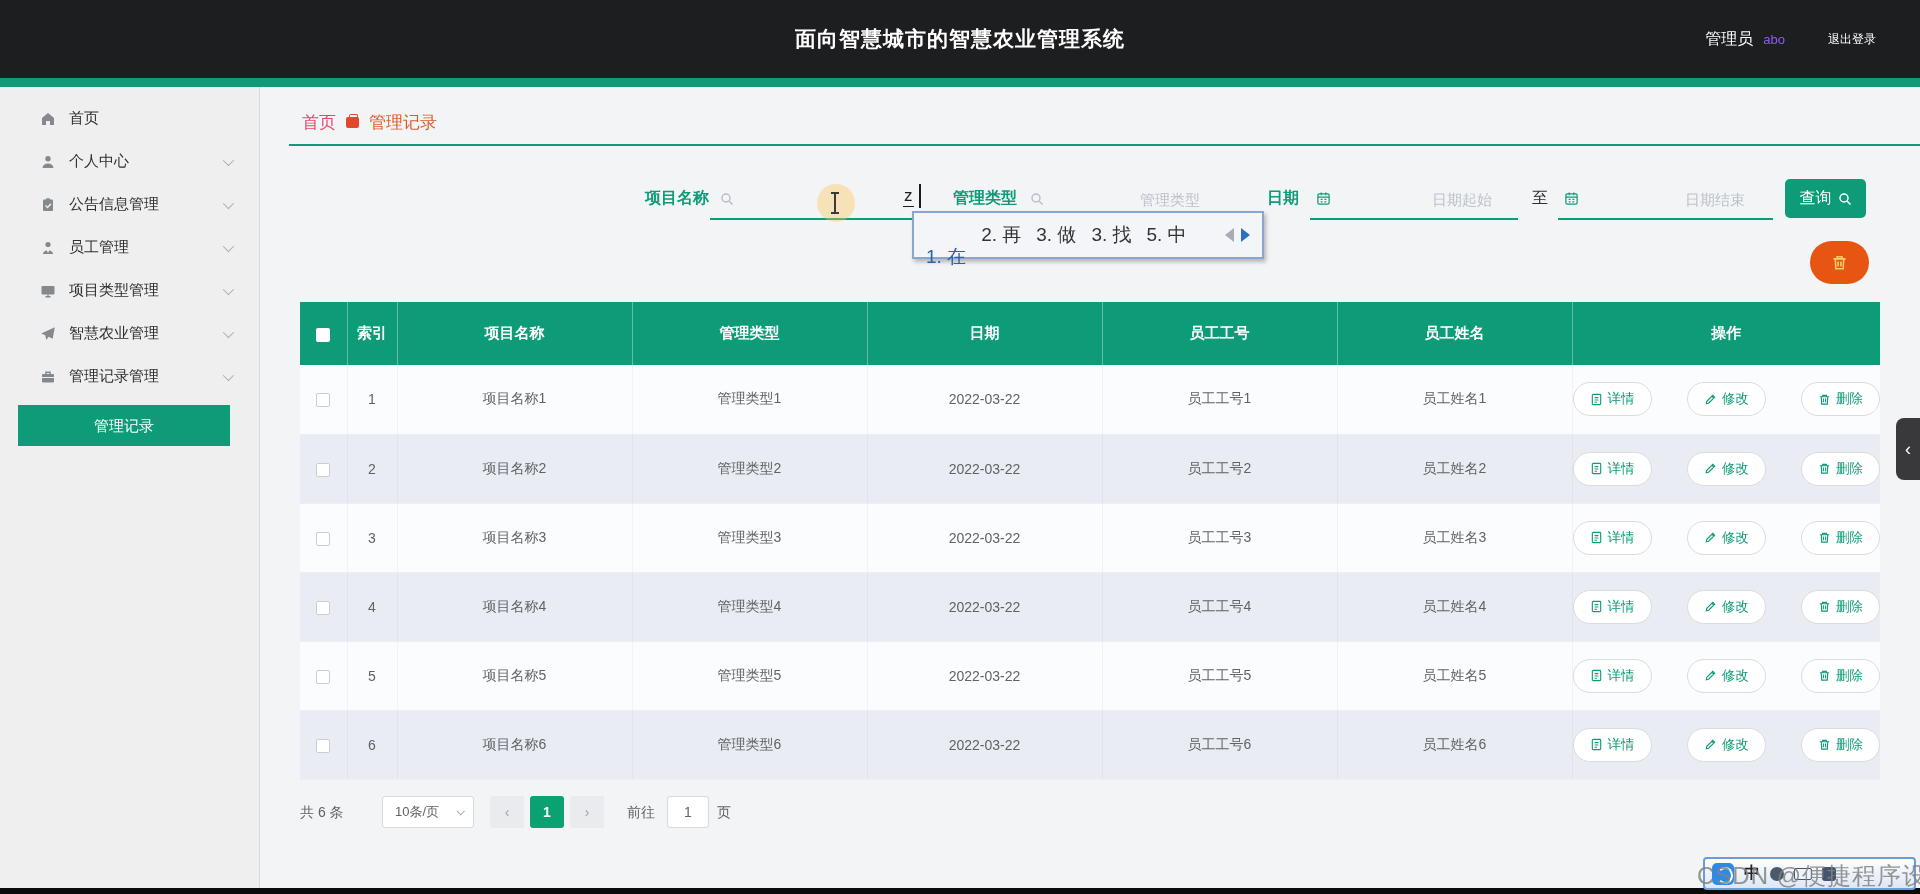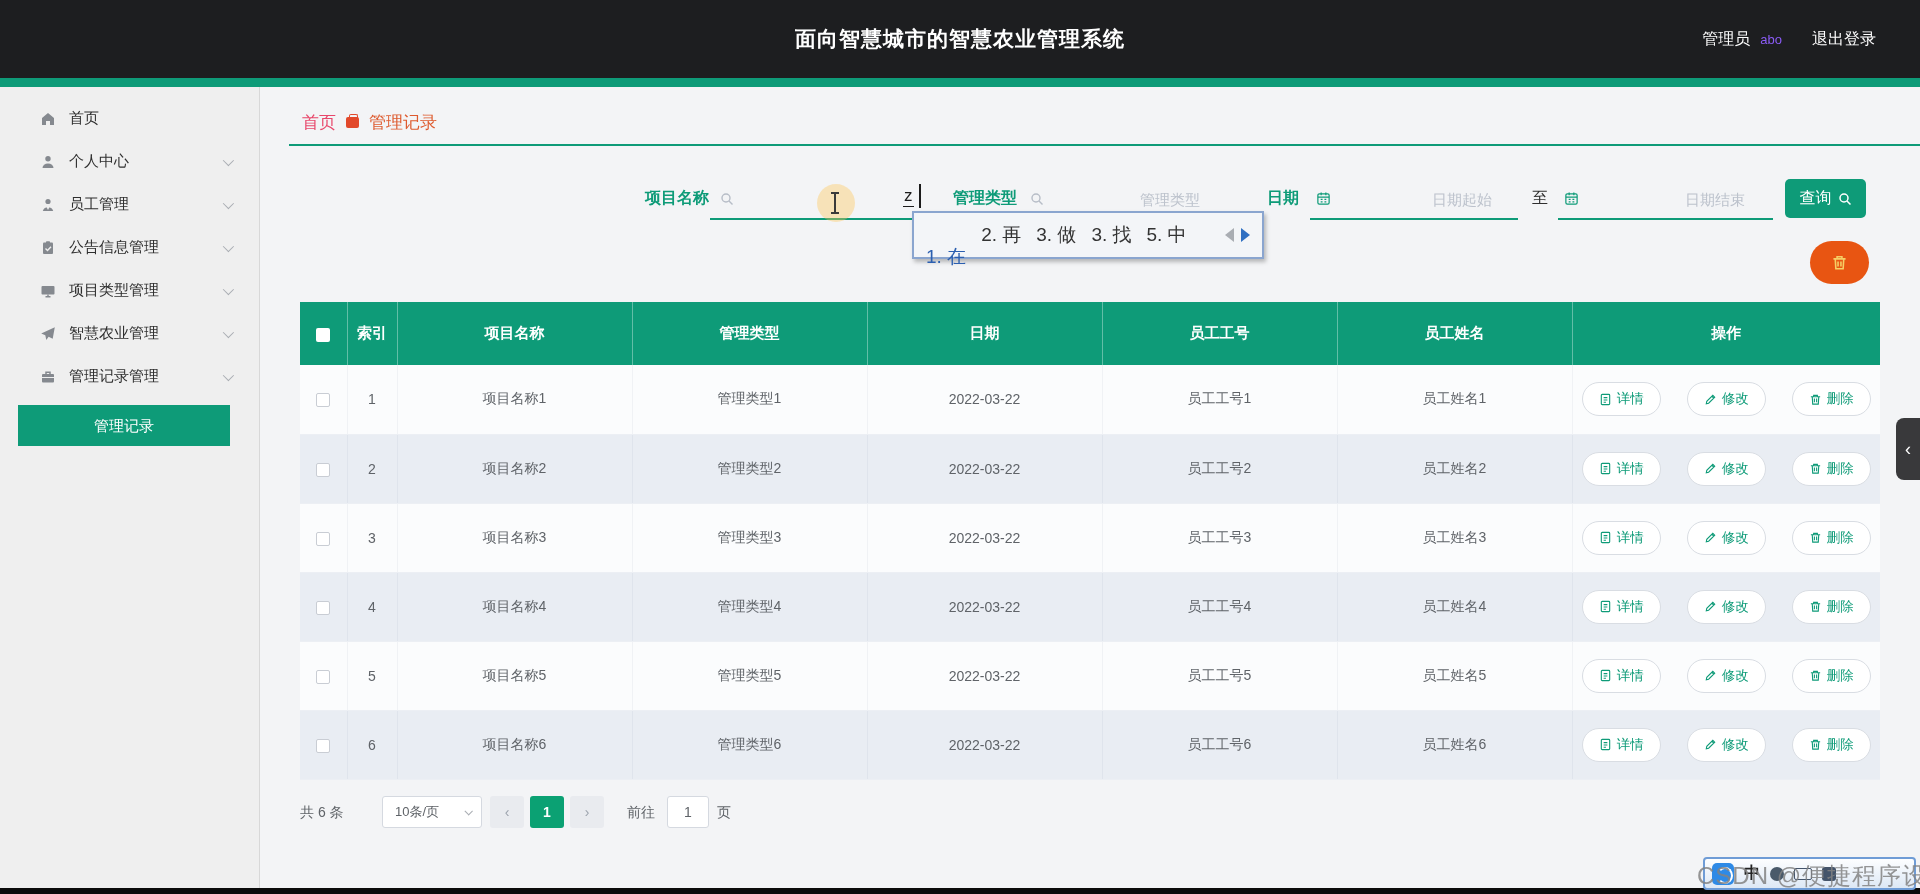--- a/index.html
+++ b/index.html
@@ -6,21 +6,21 @@
   html,body { background:#fff; font-family:"Liberation Sans","DejaVu Sans",sans-serif; }
   #app { position:relative; width:1920px; height:894px; overflow:hidden; background:#f3f4f6; }
 
   
   .top-header { position:absolute; left:0; top:0; width:1920px; height:78px; background:#1d1e20; z-index:3; }
   .top-title { position:absolute; left:0; right:0; top:0; line-height:78px; text-align:center;
                color:#fff; font-size:21px; font-weight:bold; letter-spacing:1px; }
   .header-right { position:absolute; right:44px; top:0; height:78px; display:flex; align-items:center; color:#fff; }
   .header-role { font-size:16px; }
   .header-user { font-size:13px; margin-left:10px; color:#8b5cf6; }
-  .header-logout { font-size:16px; margin-left:30px; cursor:pointer; }
+  .header-logout { font-size:12px; margin-left:43px; cursor:pointer; }
   .teal-strip { position:absolute; left:0; top:78px; width:1920px; height:9px; background:#0E9B78; z-index:3; }
 
   
   .sidebar { position:absolute; left:0; top:87px; width:260px; height:807px; background:#efefef;
              border-right:1px solid #d8d8d8; z-index:2; }
   .menu { position:absolute; left:0; top:10px; width:100%; }
   .menu-item { height:43px; display:flex; align-items:center; padding-left:40px; gap:13px;
                font-size:15px; color:#2e2e2e; cursor:pointer; }
   .menu-item svg { flex:0 0 auto; }
   .chev { margin-left:auto; margin-right:28px; width:8px; height:8px; border-right:1.5px solid #a9adb3;
@@ -82,27 +82,27 @@
              border-right:1px solid rgba(255,255,255,0.35); padding:0 4px; }
   .grid th:last-child { border-right:none; }
   .grid td { height:69px; text-align:center; font-size:14px; color:#5f6368;
              border-right:1px solid rgba(120,130,150,0.08); border-bottom:1px solid #eceff4; }
   .grid td:last-child { border-right:none; }
   .grid tr.odd td { background:#fbfcfd; }
   .grid tr.even td { background:#e9edf3; }
   .cb { display:inline-block; width:14px; height:14px; background:#fff; border:1px solid #c9cdd4;
         border-radius:2px; cursor:pointer; vertical-align:middle; }
   .cb.head { border:none; }
-  .act-wrap { display:flex; justify-content:center; gap:26px; }
+  .act-wrap { display:flex; justify-content:space-between; gap:26px; }
   .act-btn { display:inline-flex; align-items:center; gap:5px; height:34px; padding:0 16px; background:#fff;
              border:1px solid #d9dde3; border-radius:17px; color:#0E9B78; font-size:13.5px; cursor:pointer; }
 
   
   .pg-text { position:absolute; font-size:14px; color:#5f6368; z-index:2;text-align:right; }
-  .pg-select { position:absolute; left:382px; top:796px; width:100px; height:32px; background:#fff;
+  .pg-select { position:absolute; left:382px; top:796px; width:92px; height:32px; background:#fff;
                border:1px solid #d5d9e0; border-radius:3px; display:flex; align-items:center; font-size:13px;
                color:#5f6368; padding-left:12px; cursor:pointer; z-index:2; }
   .pg-select .chev { margin-right:10px; width:6px; height:6px; transform:rotate(45deg) translateY(-1px); }
   .pg-btn { position:absolute; top:796px; width:34px; height:32px; border:none; border-radius:3px;
             background:#e9ebef; color:#9ca3ad; font-size:14px; cursor:pointer; z-index:2; }
   .pg-btn.cur { background:#0BA173; color:#fff; font-weight:bold; }
   .pg-goto { position:absolute; left:667px; top:796px; width:42px; height:32px; border:1px solid #d5d9e0;
              border-radius:3px; text-align:center; font-size:14px; color:#5f6368; outline:none; z-index:2; }
 
   
@@ -149,35 +149,35 @@
       </div>
       <div class="menu-item">
         <svg width="16" height="16" viewBox="0 0 16 16" fill="#85898f">
             <circle cx="8" cy="4.8" r="2.7"></circle>
             <path d="M2.5 14a5.5 4.6 0 0 1 11 0z"></path>
           </svg>
         <span>个人中心</span>
         <span class="chev"></span>
       </div>
       <div class="menu-item">
+        <svg width="16" height="16" viewBox="0 0 16 16">
+            <rect x="3" y="2.5" width="10" height="11.5" rx="1" fill="#85898f"></rect>
+            <rect x="6" y="1.2" width="4" height="2.6" rx="0.8" fill="#85898f"></rect>
+            <path d="M5.5 8.5l2 2 3.5-3.8" stroke="#efefef" stroke-width="1.4" fill="none"></path>
+          </svg>
+        <span>公告信息管理</span>
+        <span class="chev"></span>
+      </div>
+      <div class="menu-item">
         <svg width="16" height="16" viewBox="0 0 16 16" fill="#85898f">
             <circle cx="8" cy="4.5" r="2.6"></circle>
             <path d="M2.8 14a5.3 4.8 0 0 1 10.4 0z"></path>
             <path d="M8 8l-1.4 2.3L8 13l1.4-2.7z" fill="#efefef"></path>
           </svg>
         <span>员工管理</span>
-        <span class="chev"></span>
-      </div>
-      <div class="menu-item">
-        <svg width="16" height="16" viewBox="0 0 16 16">
-            <rect x="3" y="2.5" width="10" height="11.5" rx="1" fill="#85898f"></rect>
-            <rect x="6" y="1.2" width="4" height="2.6" rx="0.8" fill="#85898f"></rect>
-            <path d="M5.5 8.5l2 2 3.5-3.8" stroke="#efefef" stroke-width="1.4" fill="none"></path>
-          </svg>
-        <span>公告信息管理</span>
         <span class="chev"></span>
       </div>
       <div class="menu-item">
         <svg width="16" height="16" viewBox="0 0 16 16">
             <rect x="1.5" y="3" width="13" height="8.5" rx="1" fill="#85898f"></rect>
             <path d="M8 11.5v2M5.5 13.8h5" stroke="#85898f" stroke-width="1.4"></path>
           </svg>
         <span>项目类型管理</span>
         <span class="chev"></span>
       </div>

